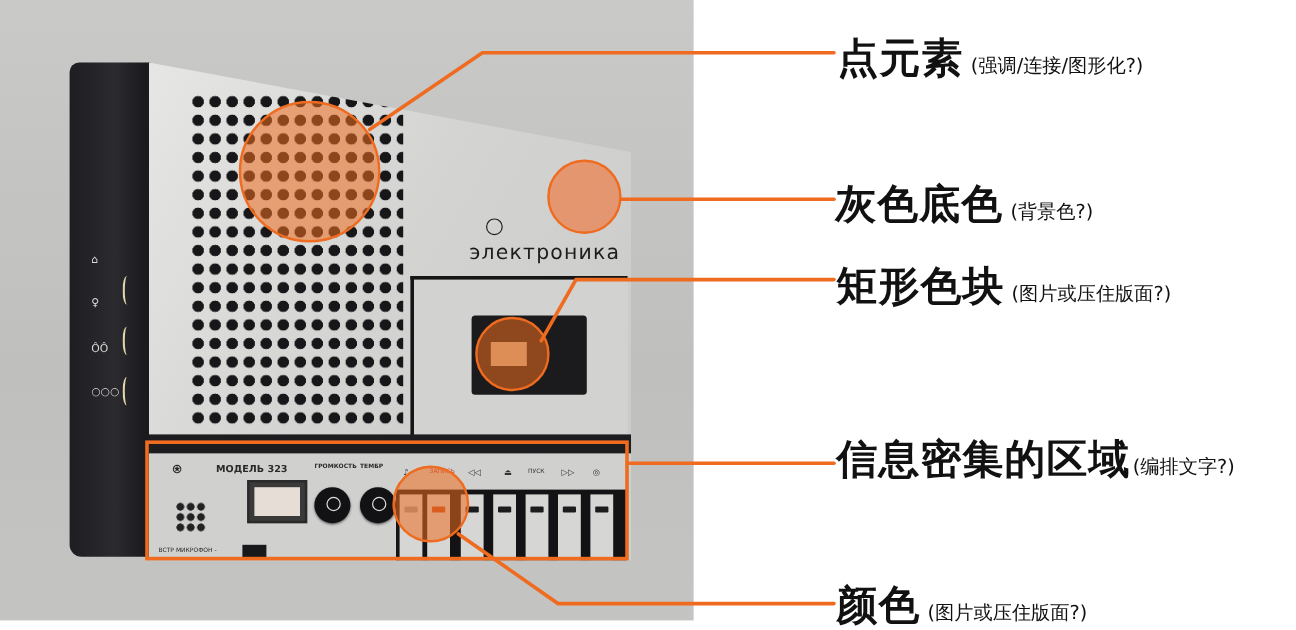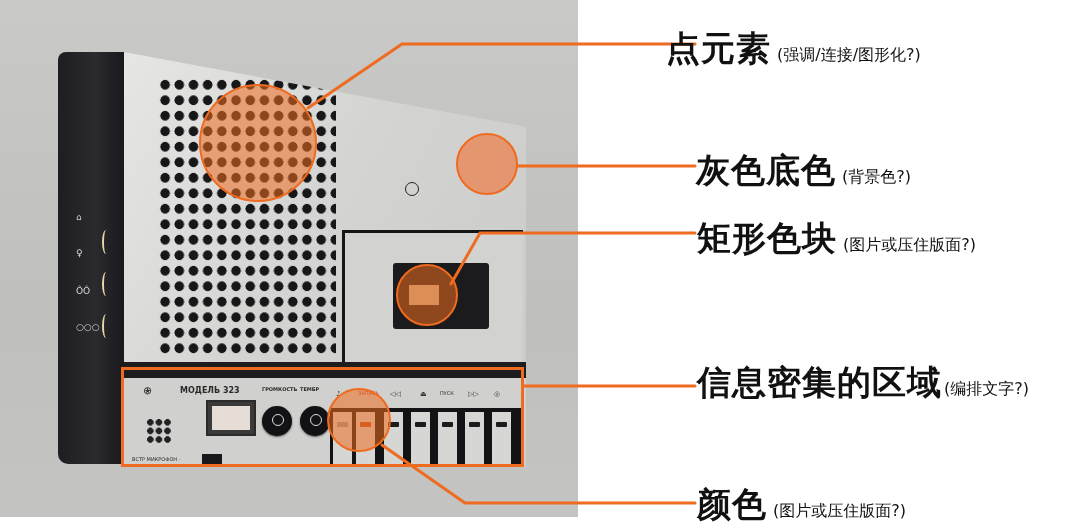--- a/index.html
+++ b/index.html
@@ -45,20 +45,21 @@
     <span class="sym" style="top:234px;text-align:center;">ÔÔ</span>
     <span class="sym" style="top:270px;">○○○</span>
     <span class="lever" style="top:178px;"></span>
     <span class="lever" style="top:220px;"></span>
     <span class="lever" style="top:262px;"></span>
   </div>
 
   <div class="face">
     <div class="grille"></div>
     <div class="brand-logo"></div>
+    <div class="brand">электроника</div>
     <div class="cassette">
       <div class="window"></div>
     </div>
     <div class="control-strip"></div>
     <div class="control-panel">
       <span class="cp-text" style="left:20px;top:6px;font-size:12px;">⍟</span>
       <span class="cp-text" style="left:56px;top:8px;font-size:8px;">МОДЕЛЬ 323</span>
       <span class="cp-text" style="left:138px;top:8px;font-size:5px;">ГРОМКОСТЬ</span>
       <span class="cp-text" style="left:176px;top:8px;font-size:5px;">ТЕМБР</span>
       <div class="mic-dots"></div>
@@ -113,21 +114,21 @@
 <svg class="lines">
   <g stroke="#ee6b1f" stroke-width="3" fill="none" stroke-linecap="round">
     <polyline points="308,108 402,44 695,44"></polyline>
     <line x1="518" y1="166" x2="695" y2="166"></line>
     <polyline points="451,284 480,233 695,233"></polyline>
     <line x1="524" y1="386" x2="695" y2="386"></line>
     <polyline points="382,445 465,503 695,503"></polyline>
   </g>
 </svg>
 
-<div class="label" style="left:666px;top:26px;">
+<div class="label" style="left:698px;top:26px;">
   <span class="main">点元素</span><span class="note">(强调/连接/图形化?)</span>
 </div>
 <div class="label" style="left:696px;top:148px;">
   <span class="main">灰色底色</span><span class="note">(背景色?)</span>
 </div>
 <div class="label" style="left:697px;top:216px;">
   <span class="main">矩形色块</span><span class="note">(图片或压住版面?)</span>
 </div>
 <div class="label" style="left:697px;top:360px;">
   <span class="main">信息密集的区域</span><span class="note" style="margin-left:2px;">(编排文字?)</span>

